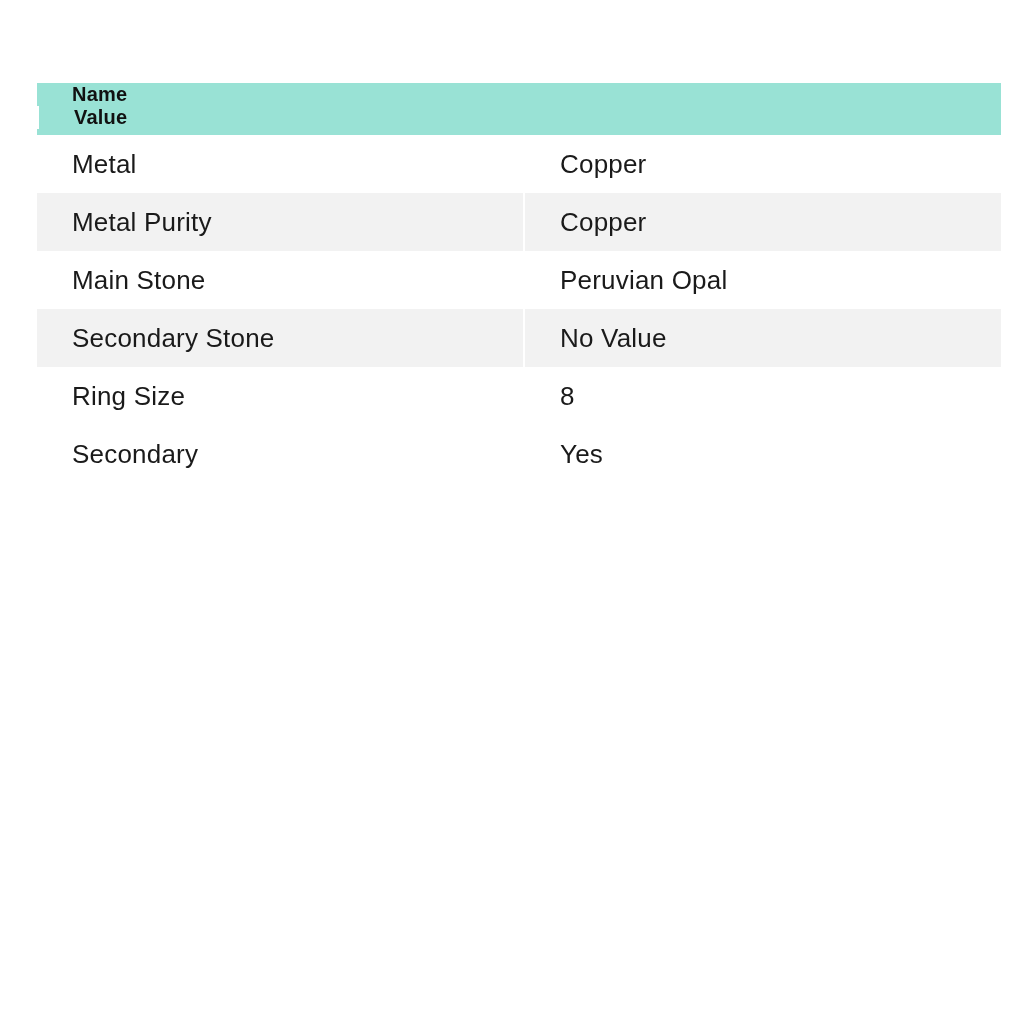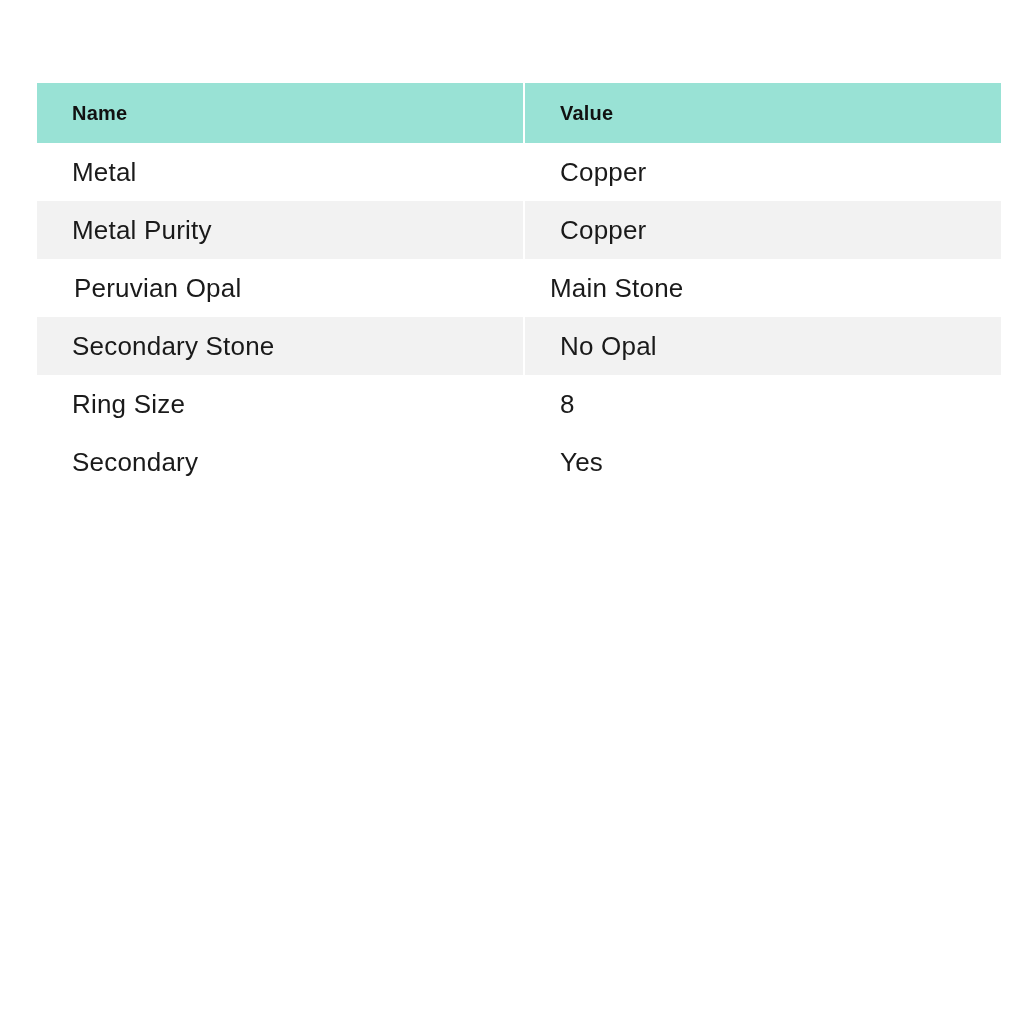--- a/index.html
+++ b/index.html
@@ -18,22 +18,23 @@
   }
   .spec-table {
     position: absolute;
     left: 37px;
     top: 83px;
     width: 964px;
     border-collapse: collapse;
   }
   .spec-table .header-row {
     display: flex;
-    height: 60px;
+    height: 52px;
     background: #99e2d5;
+    flex-direction: column;
   }
   .spec-table .row {
     display: flex;
     height: 58px;
   }
   .row.alt { background: #f2f2f2; justify-content: flex-end; }
   .row.plain { background: #ffffff; }
   .cell {
     display: flex;
     align-items: center;
@@ -67,27 +68,27 @@
       <div class="cell name-col">Metal</div>
       <div class="cell value-col">Copper</div>
     </div>
 
     <div class="row alt">
       <div class="cell name-col">Metal Purity</div>
       <div class="cell value-col">Copper</div>
     </div>
 
     <div class="row plain">
+      <div class="cell name-col">Main Stone</div>
       <div class="cell value-col">Peruvian Opal</div>
-      <div class="cell name-col">Main Stone</div>
     </div>
 
     <div class="row alt">
       <div class="cell name-col">Secondary Stone</div>
-      <div class="cell value-col">No Opal</div>
+      <div class="cell value-col">No Value</div>
     </div>
 
     <div class="row plain">
       <div class="cell name-col">Ring Size</div>
       <div class="cell value-col">8</div>
     </div>
 
 
     <div class="row plain">
       <div class="cell name-col">Secondary</div>

